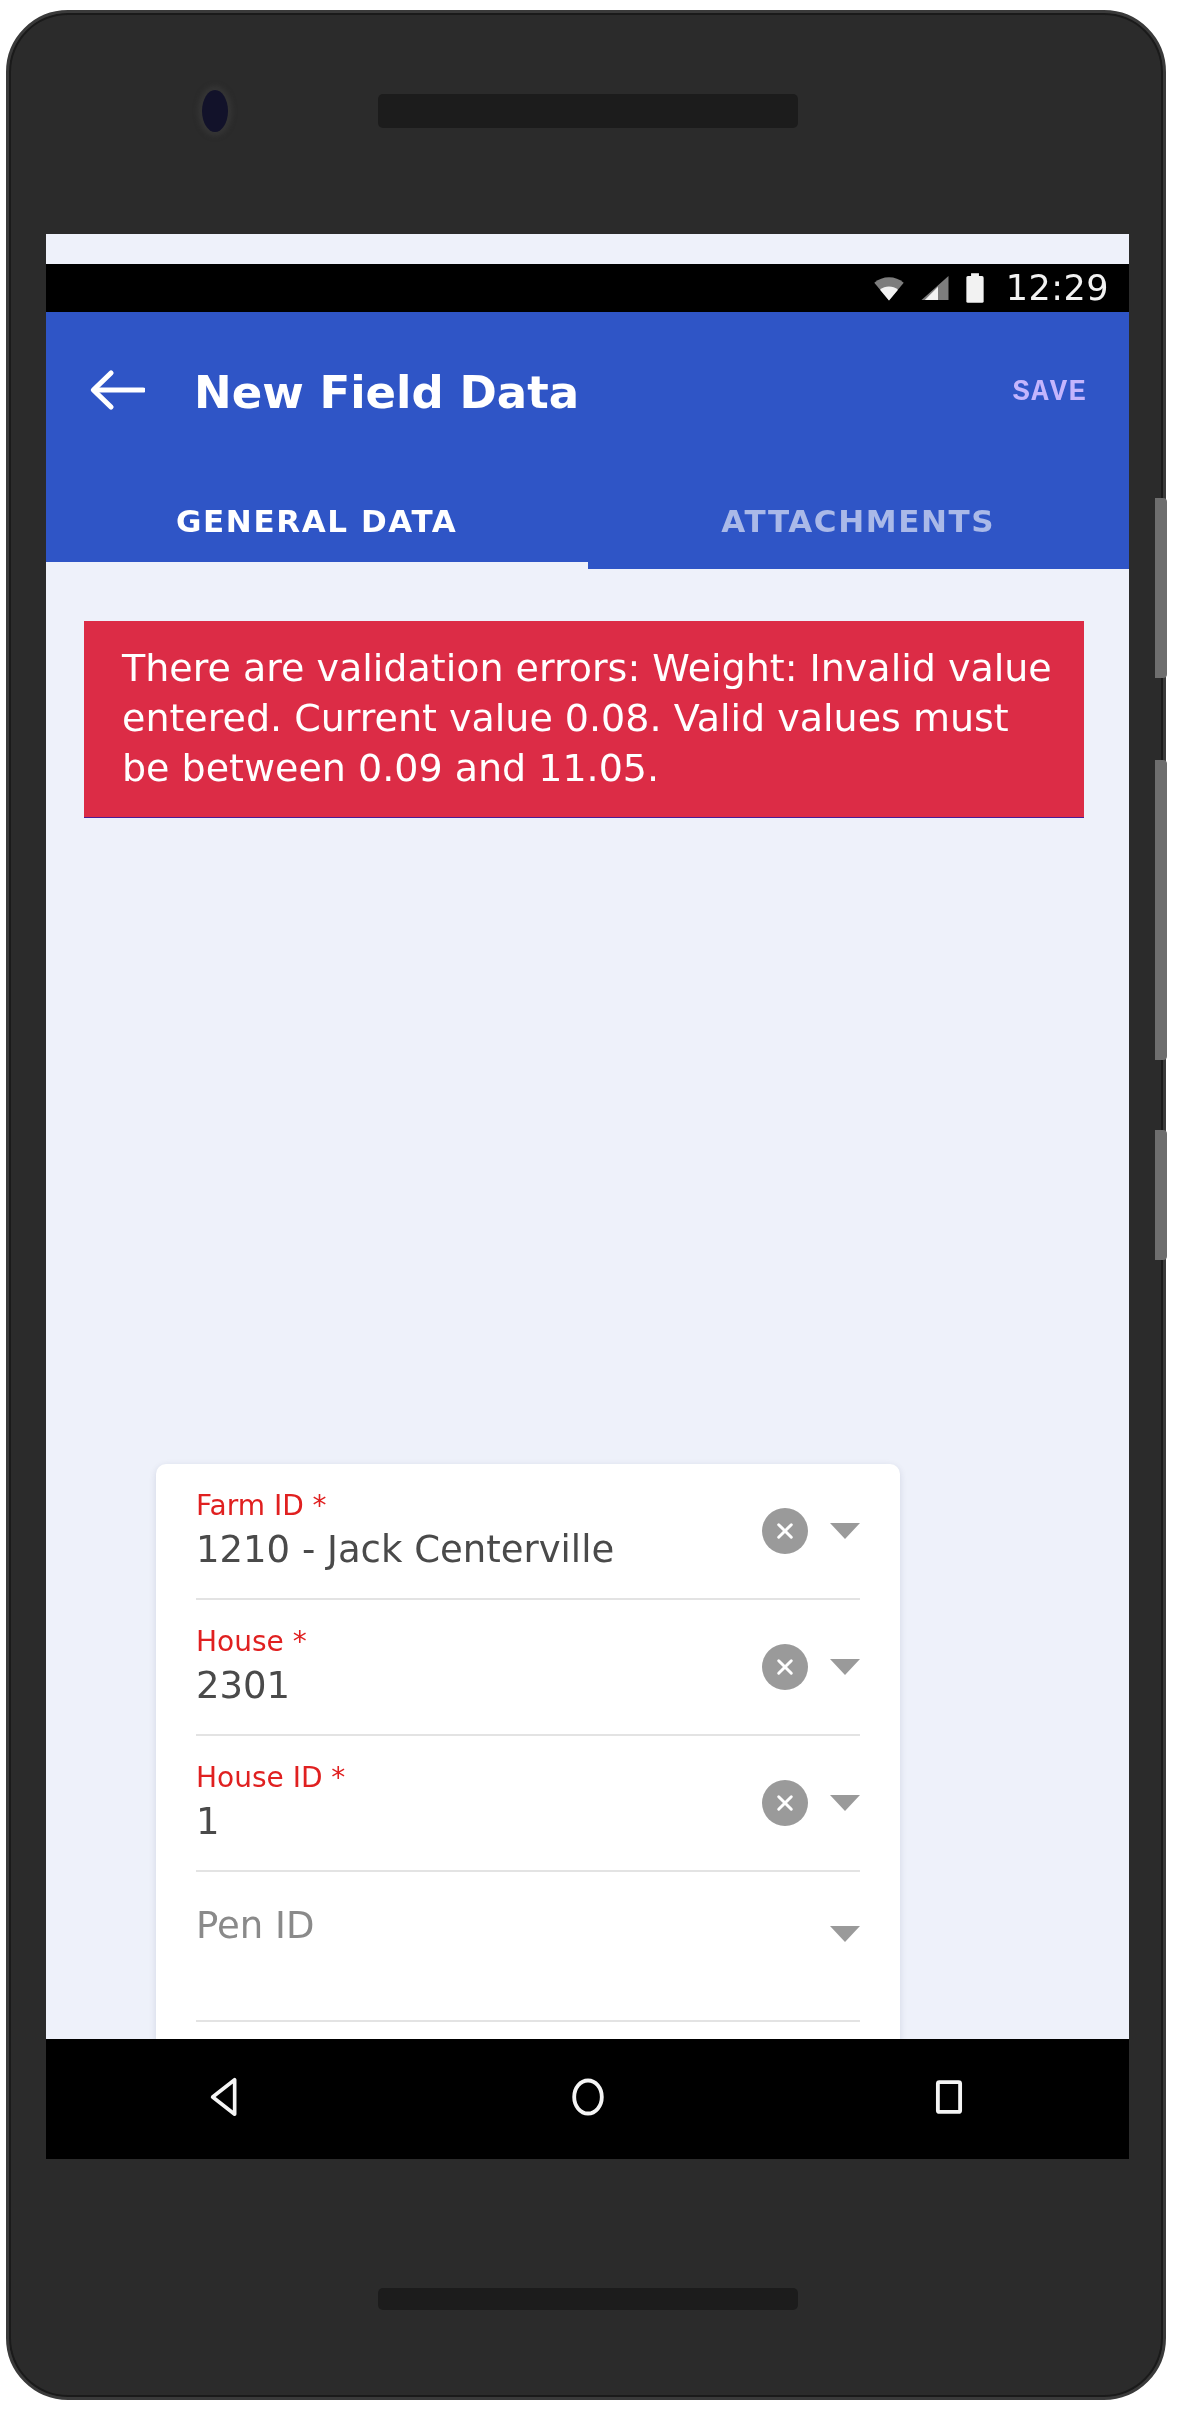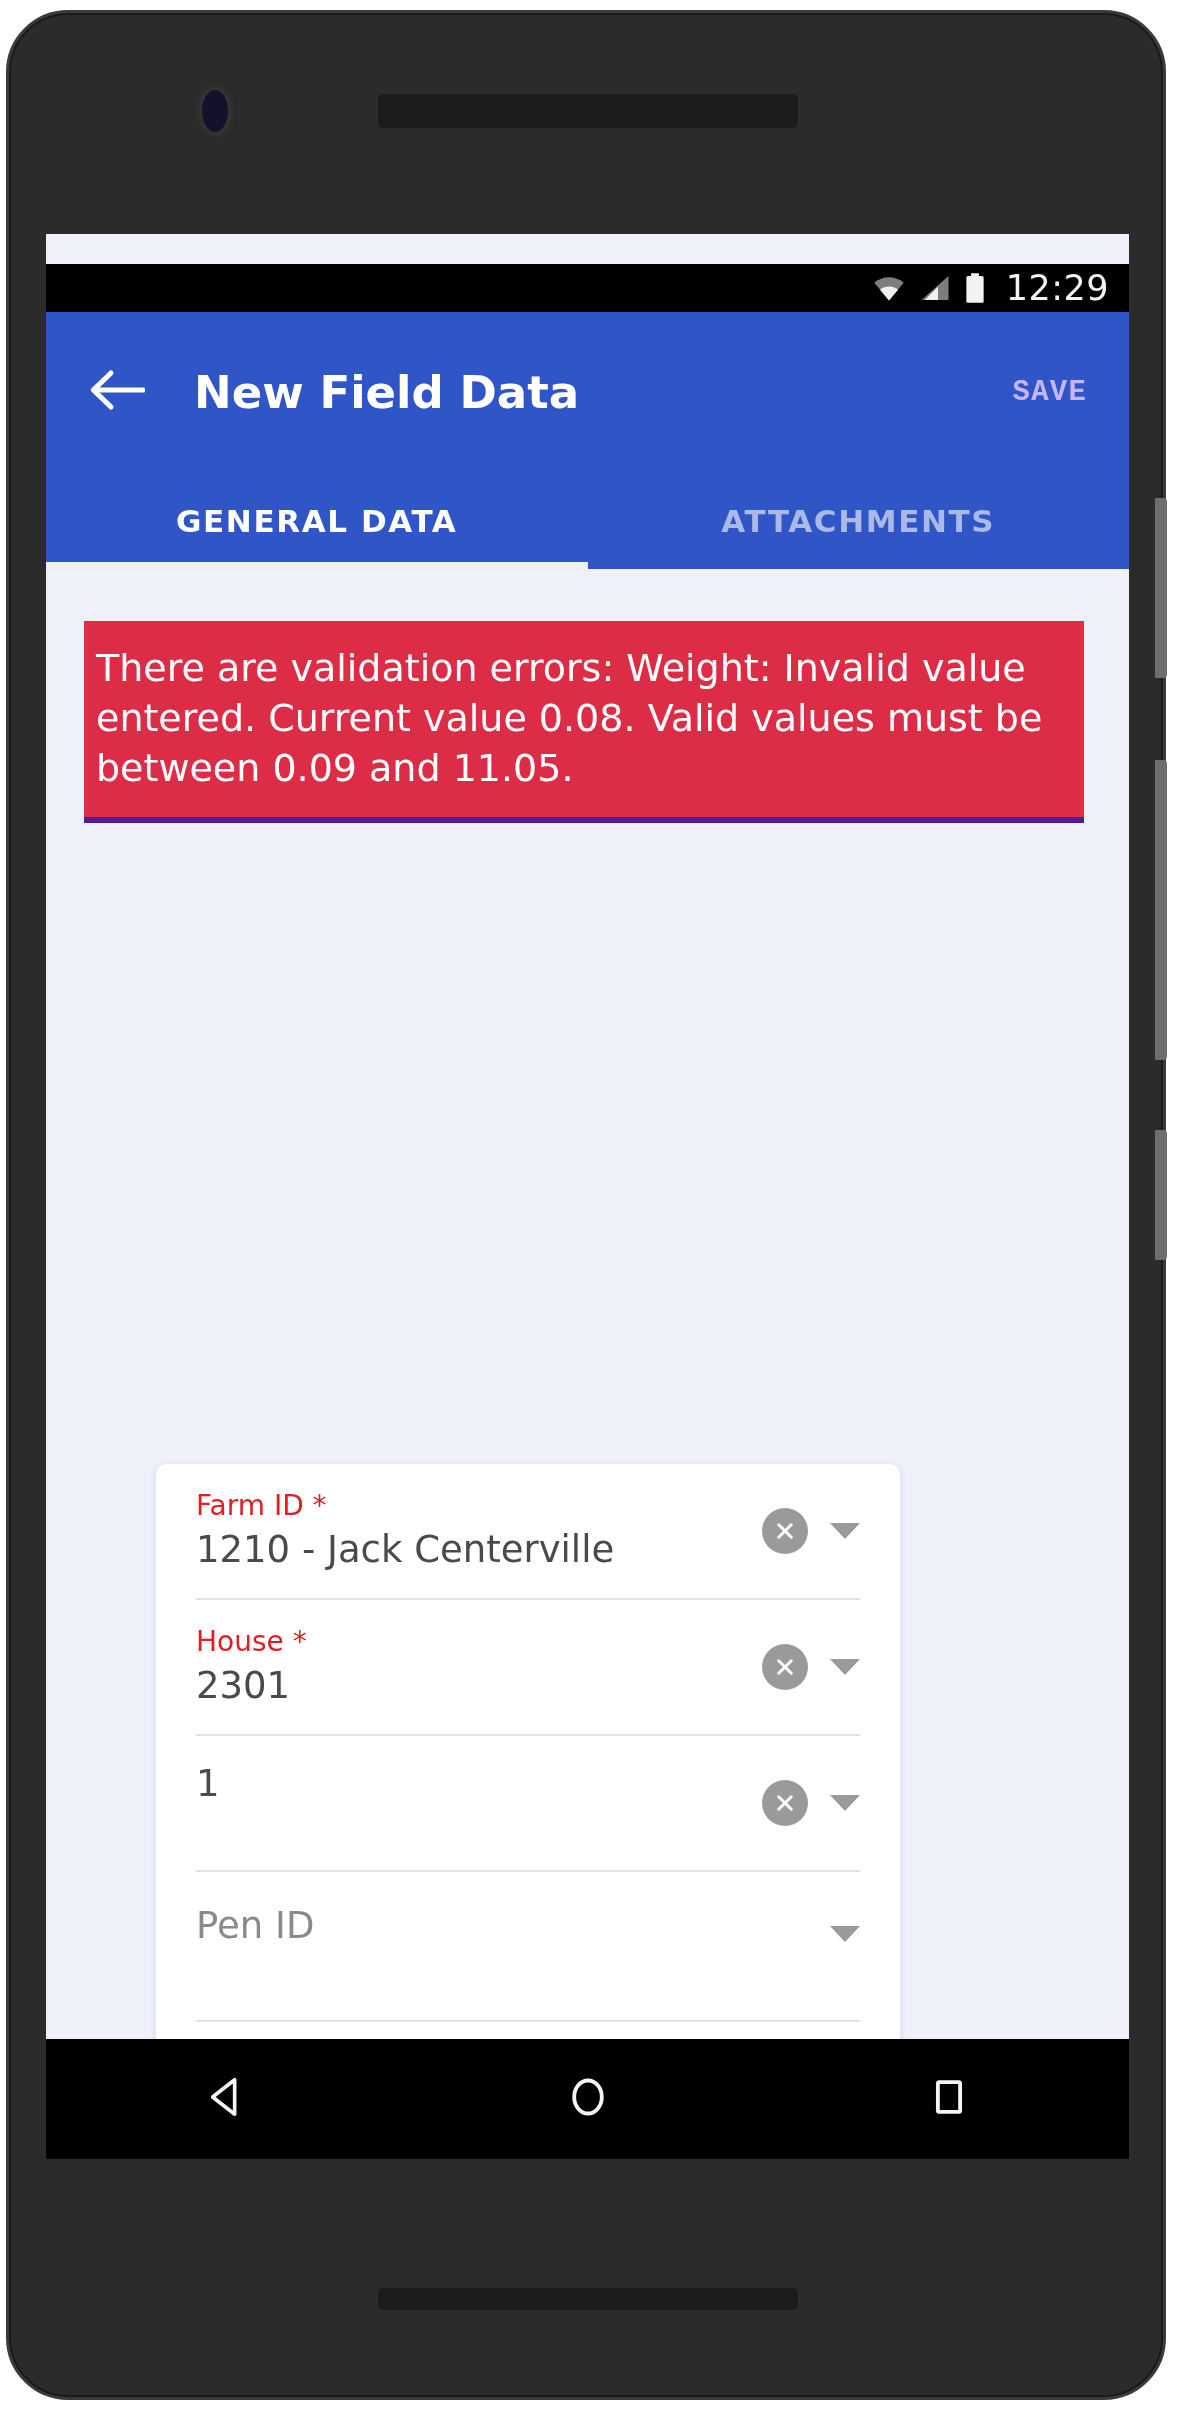--- a/index.html
+++ b/index.html
@@ -151,22 +151,22 @@
     background: #eef1fa;
     height: 1620px;
     position: relative;
     overflow: hidden;
   }
 
   
   #error-banner {
     margin: 52px 38px 0 38px;
     background: #dc2c46;
-    border-bottom: 6px solid #4c1d95;
-    padding: 22px 30px 24px 12px;
+    border-bottom: 1px solid #4c1d95;
+    padding: 22px 30px 24px 38px;
     width: 1000px;
     margin-left: 38px;
   }
   #error-text {
     color: #ffffff;
     font-size: 38px;
     line-height: 1.32;
     font-family: "DejaVu Sans", sans-serif;
   }
 
@@ -332,20 +332,21 @@
           <span class="clear-icon">
             <svg width="28" height="28" viewBox="0 0 20 20">
               <path d="M5.5 5.5 L14.5 14.5 M14.5 5.5 L5.5 14.5" stroke="#ffffff" stroke-width="2.1" stroke-linecap="round"></path>
             </svg>
           </span>
           <span class="caret"></span>
         </div>
       </div>
 
       <div class="field">
+        <div class="field-label">House ID *</div>
         <div class="field-value">1</div>
         <div class="field-icons">
           <span class="clear-icon">
             <svg width="28" height="28" viewBox="0 0 20 20">
               <path d="M5.5 5.5 L14.5 14.5 M14.5 5.5 L5.5 14.5" stroke="#ffffff" stroke-width="2.1" stroke-linecap="round"></path>
             </svg>
           </span>
           <span class="caret"></span>
         </div>
       </div>

